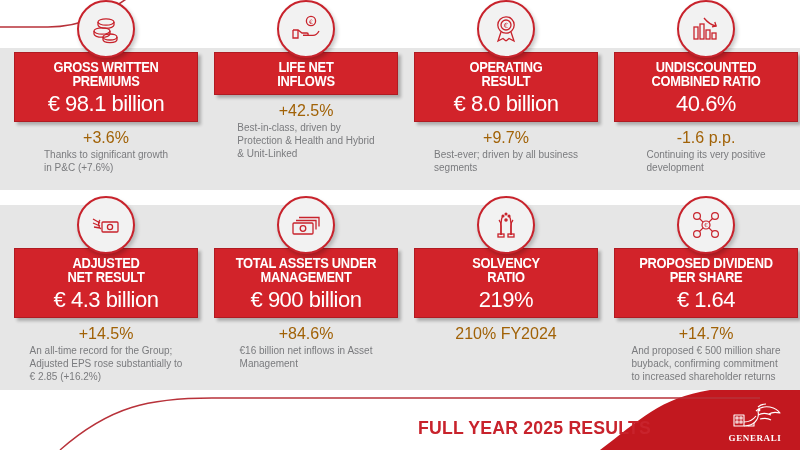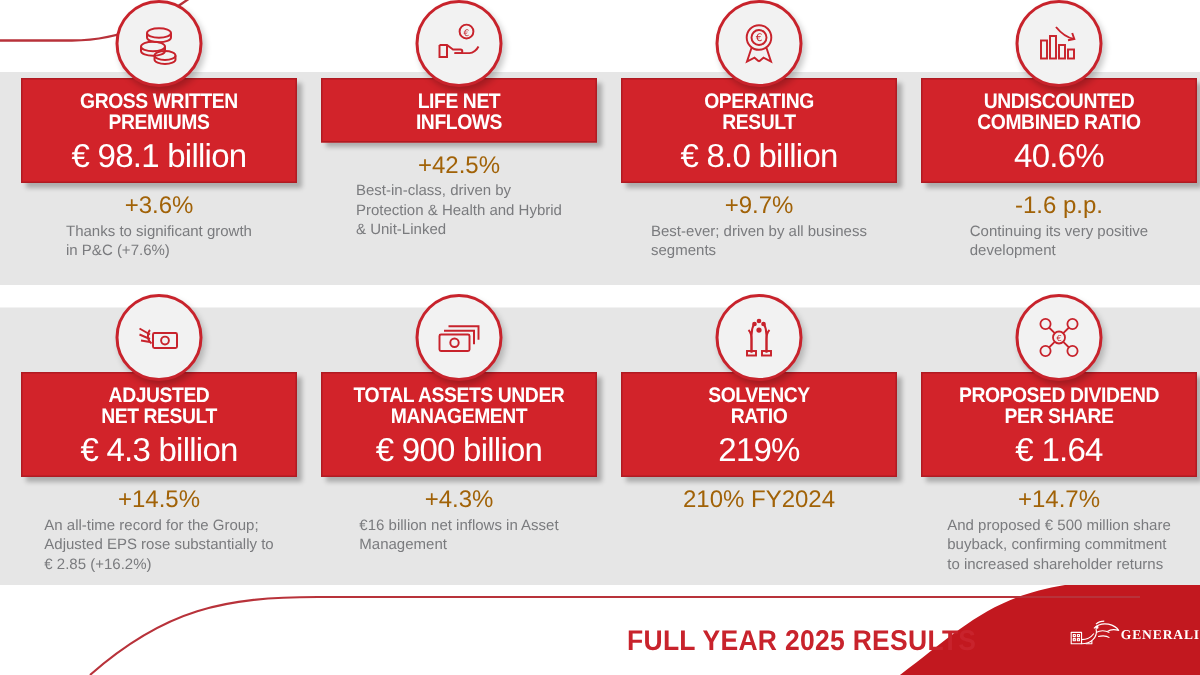--- a/index.html
+++ b/index.html
@@ -109,21 +109,21 @@
     font-size:19px;
     font-weight:bold;
     letter-spacing:0.2px;
     transform:scaleX(0.93);
     transform-origin:left center;
     z-index:4;
     white-space:nowrap;
   }
   .logo-wrap{
     position:absolute;right:0;top:395px;width:90px;height:55px;z-index:5;
-    display:flex;align-items:center;justify-content:center;
+    display:flex;flex-direction:column;align-items:center;justify-content:center;
   }
   .logo-name{
     color:#ffffff;font-size:9px;font-weight:bold;letter-spacing:0.6px;
     font-family:"Liberation Serif","DejaVu Serif",serif;
     margin-top:1px;
   }
 </style>
 </head>
 <body>
 
@@ -251,21 +251,21 @@
           <circle cx="13" cy="19.5" r="2.8"></circle>
           <path d="M6 11.5h20v9"></path>
           <path d="M9 8.5h20v9"></path>
         </svg>
       </div>
       <div class="plate">
         <div class="plate-title">TOTAL ASSETS UNDER
 MANAGEMENT</div>
         <div class="plate-value">€ 900 billion</div>
       </div>
-      <div class="delta">+4.3%</div>
+      <div class="delta">+84.6%</div>
       <div class="note">€16 billion net inflows in Asset
 Management</div>
     </div>
 
     <div class="card">
       <div class="badge">
         <svg width="32" height="32" viewBox="0 0 32 32" fill="none" stroke="#c8232c" stroke-width="1.3">
           <path d="M11 26V15c0-4 1-7 2-9"></path>
           <path d="M11 26V17c0-3-1-5-2-6"></path>
           <path d="M21 26V15c0-4-1-7-2-9"></path>

